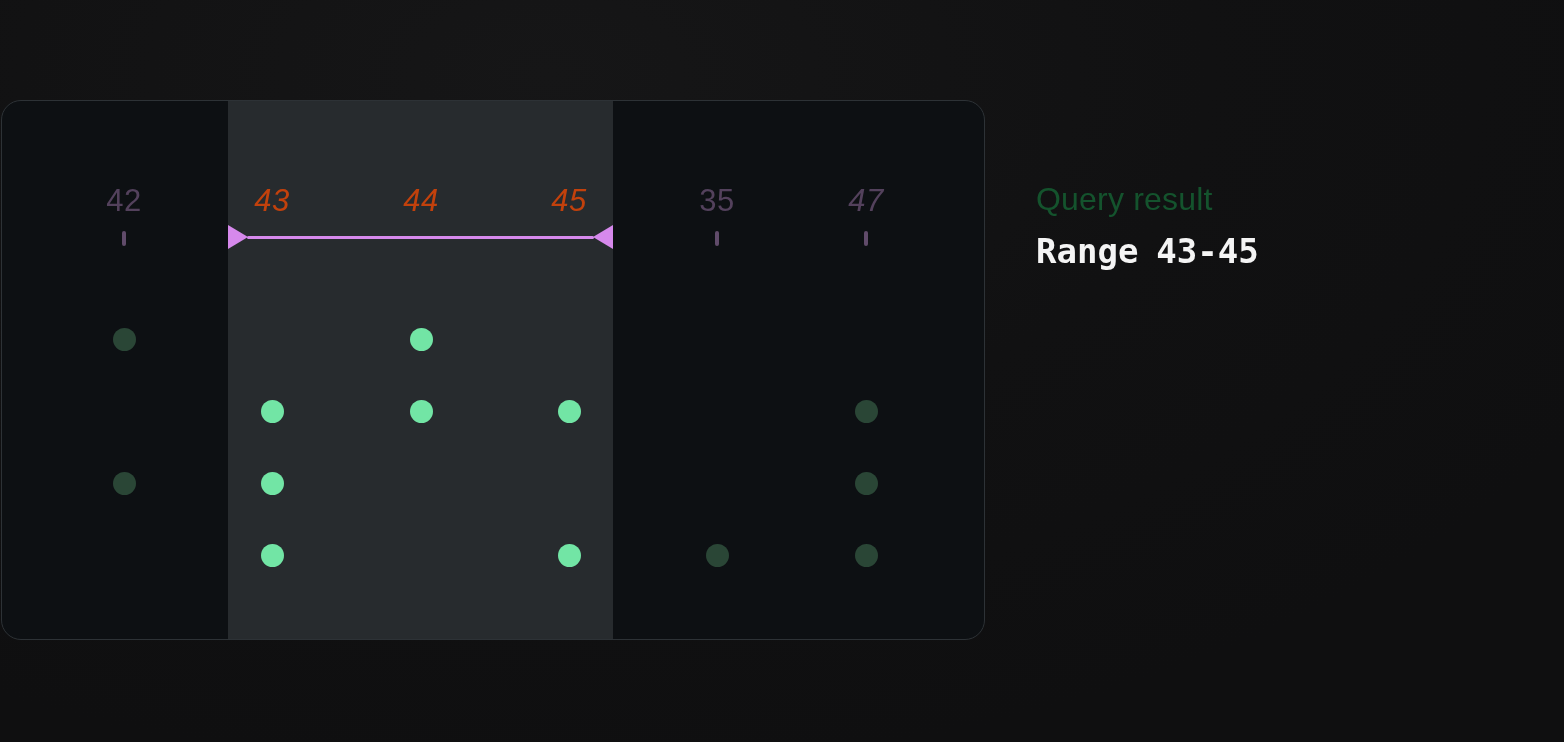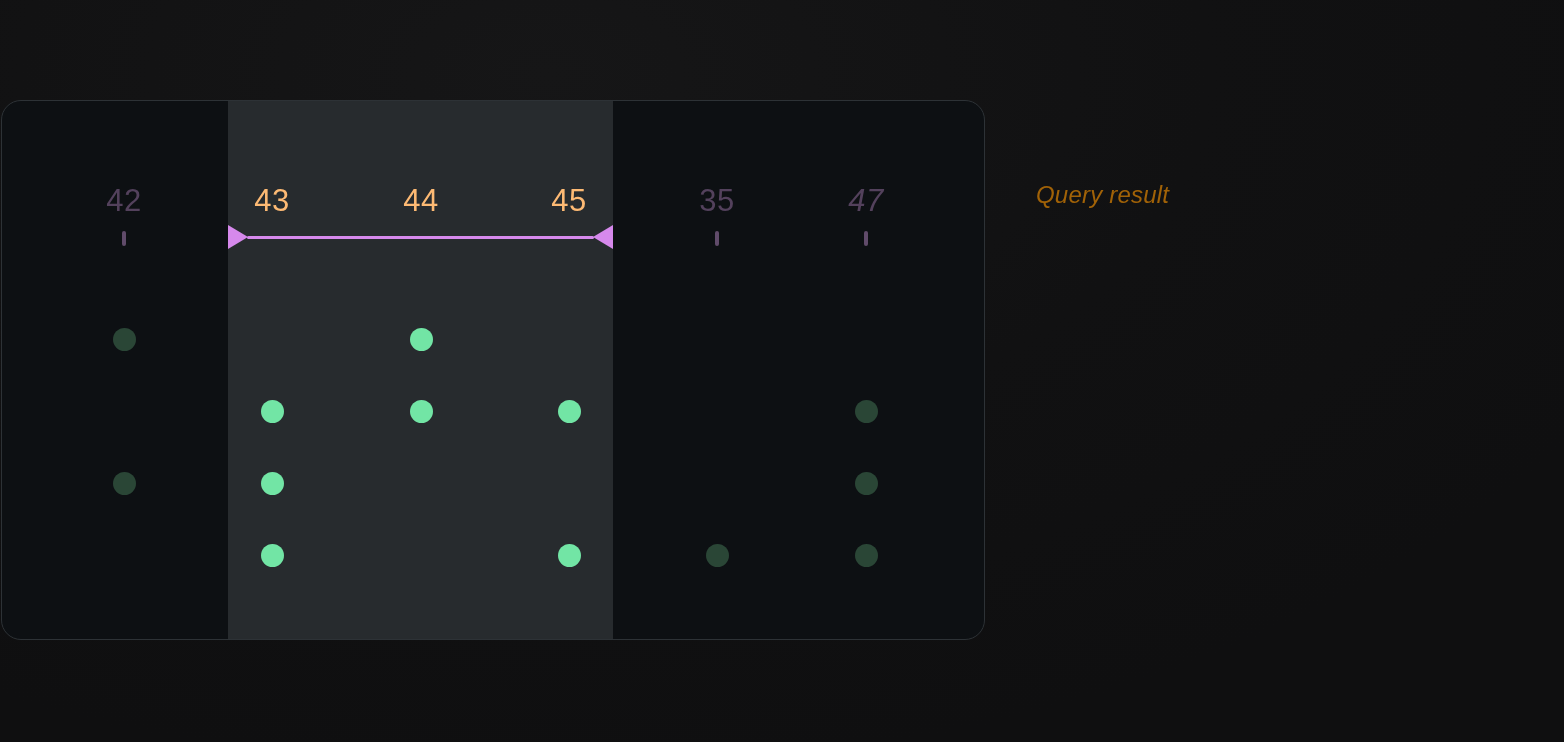--- a/index.html
+++ b/index.html
@@ -31,21 +31,21 @@
 
   .col-label {
     position: absolute;
     width: 90px;
     text-align: center;
     top: 82px;
     font-size: 31px;
     letter-spacing: 0.5px;
     color: #53415c;
   }
-  .col-label.in-range { color: #fdba74; }
+  .col-label.in-range { color: #c2410c; font-style: italic; }
 
   .tick {
     position: absolute;
     top: 130px;
     width: 4px; height: 15px;
     border-radius: 2px;
     background: #604b6a;
   }
 
   .slider-line {
@@ -70,24 +70,23 @@
   }
   .dot.bright { background: #72e5a5; }
   .dot.dim    { background: #2a4636; }
 
   
   .result {
     position: absolute;
     left: 1036px; top: 181px;
   }
   .result-label {
-    font-size: 24px;
-    color: #a16207;
+    font-size: 32px;
+    color: #14532d;
     letter-spacing: 0.2px;
-    font-style: italic;
   }
   .result-value {
     margin-top: 13px;
     font-family: "DejaVu Sans Mono", monospace;
     font-weight: bold;
     font-size: 34px;
     color: #f4f4f4;
     white-space: nowrap;
   }
   .result-value .gap { display: inline-block; width: 18px; }
@@ -125,13 +124,16 @@
       <div class="dot bright" style="left: 555.5px; top: 442.5px;"></div>
       <div class="dot dim" style="left: 703.5px; top: 442.5px;"></div>
       <div class="dot dim" style="left: 852.5px; top: 298.5px;"></div>
       <div class="dot dim" style="left: 852.5px; top: 370.5px;"></div>
       <div class="dot dim" style="left: 852.5px; top: 442.5px;"></div>
     </div>
 </div>
 
 <div class="result">
   <div class="result-label">Query result</div>
+  <div class="result-value">
+    <span>Range</span><span class="gap"></span><span>43-45</span>
+  </div>
 </div>
 
 </body></html>

